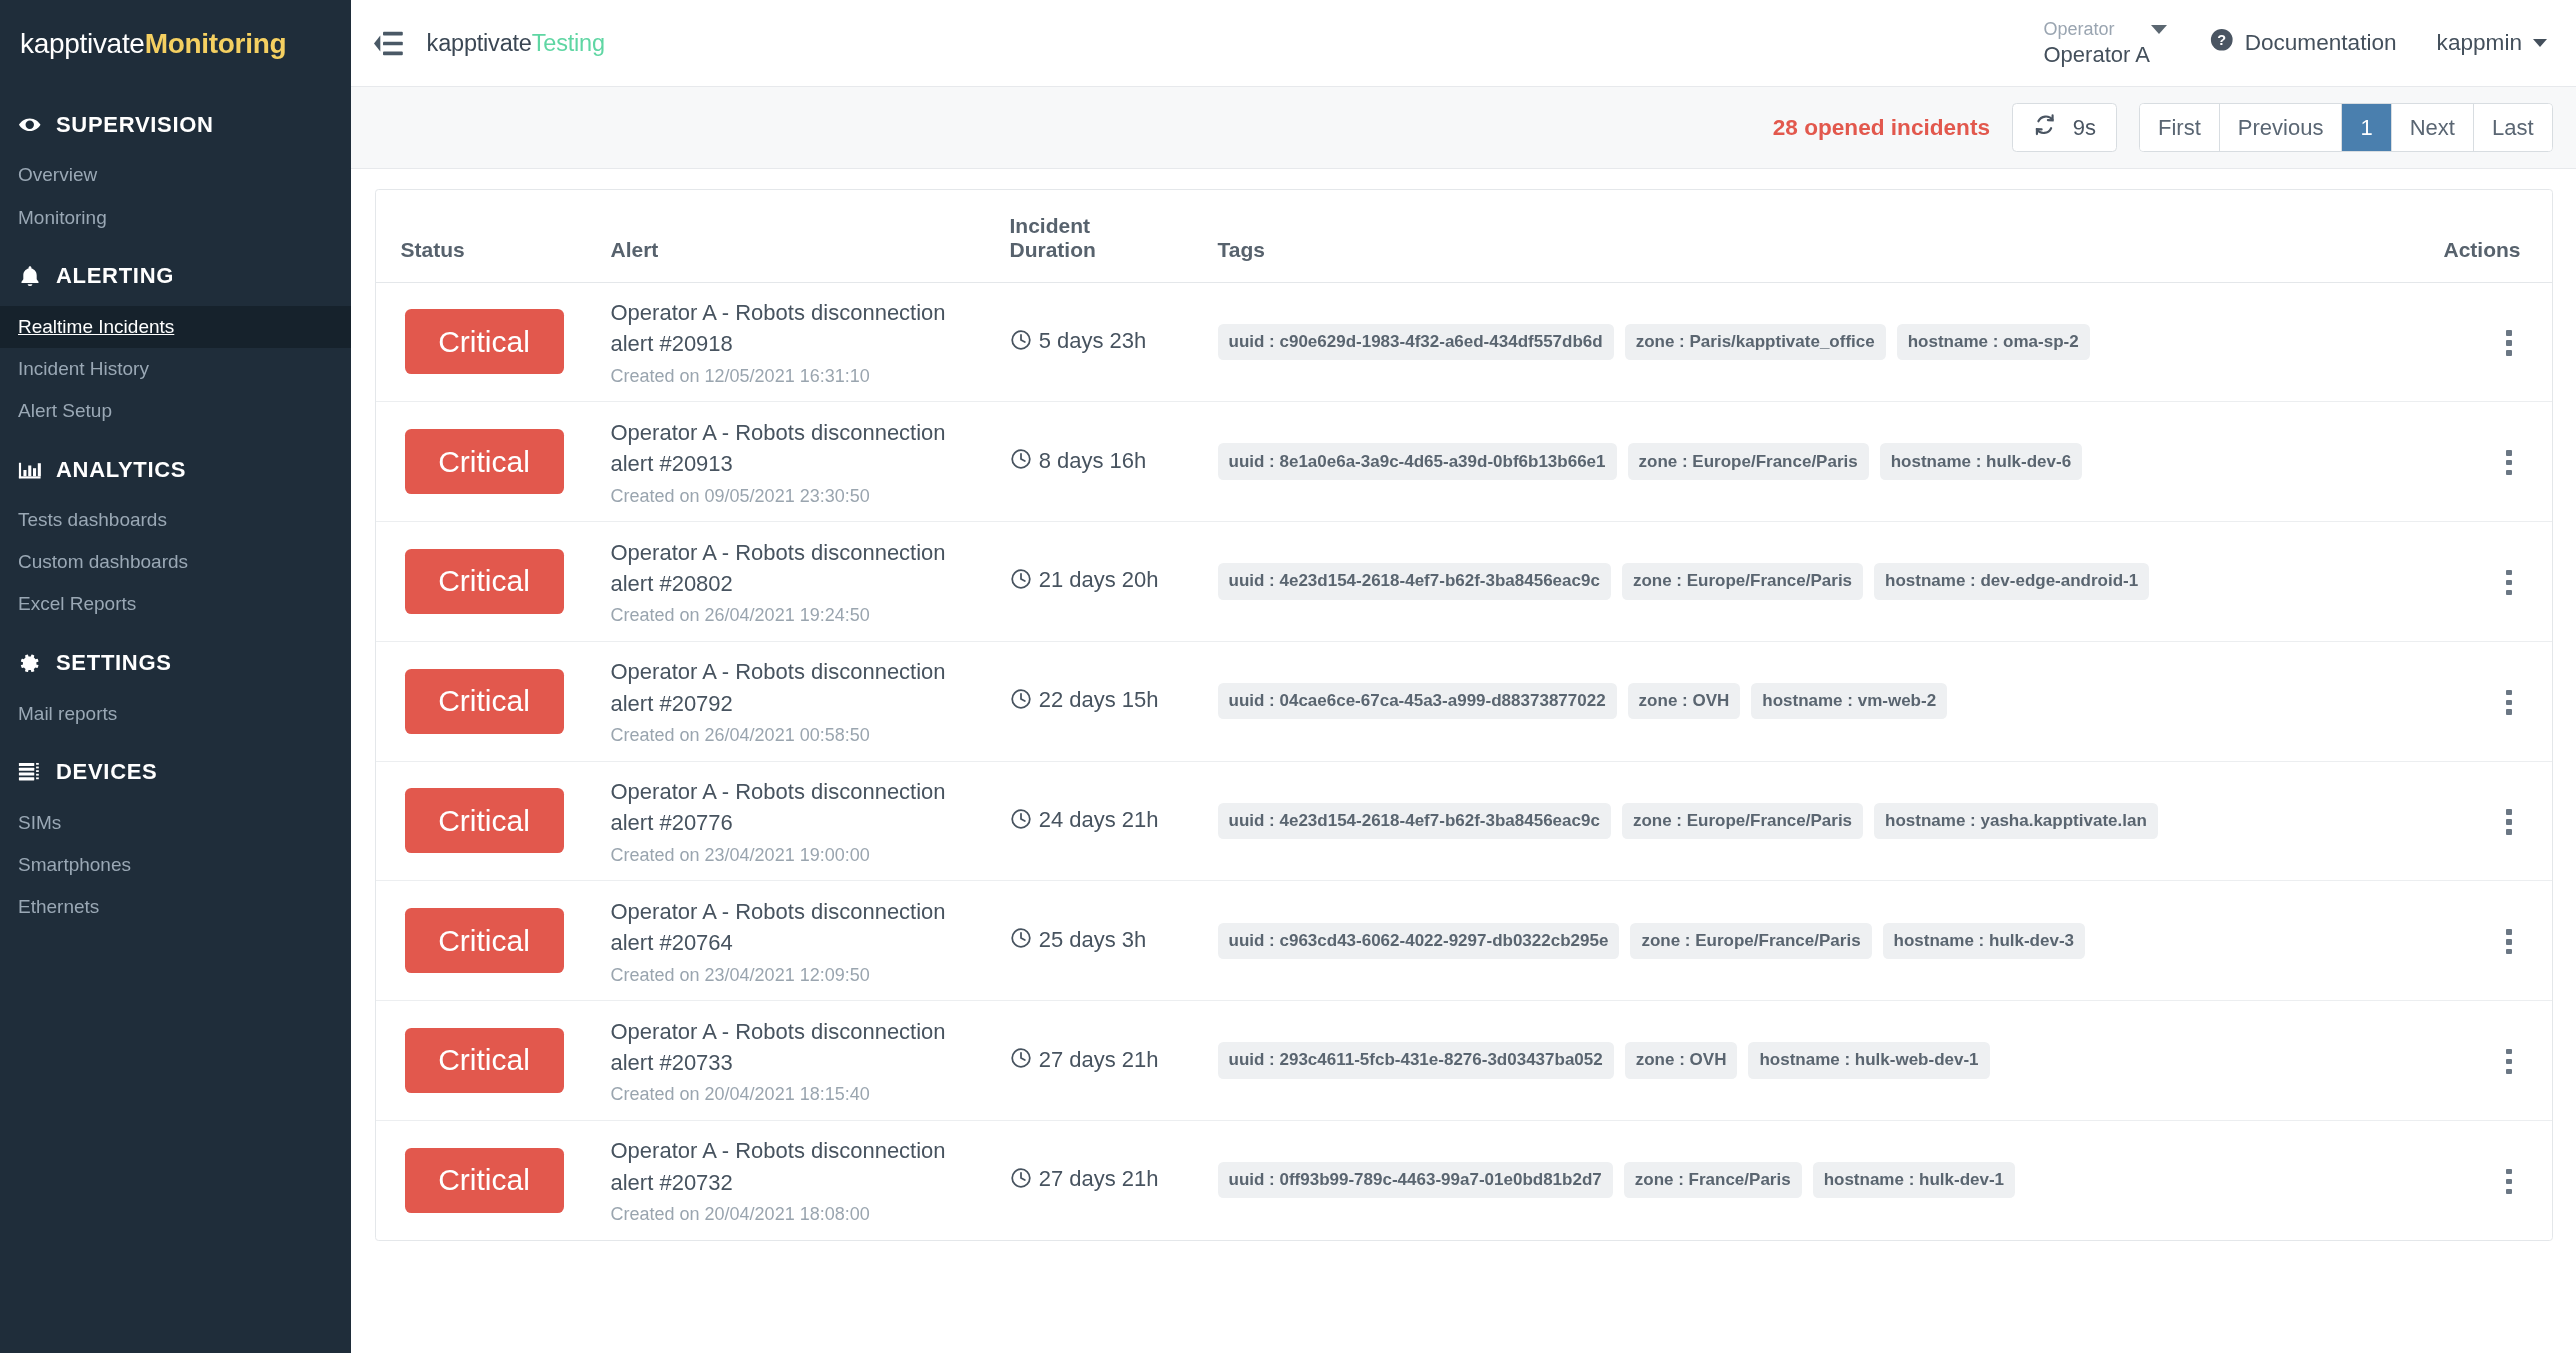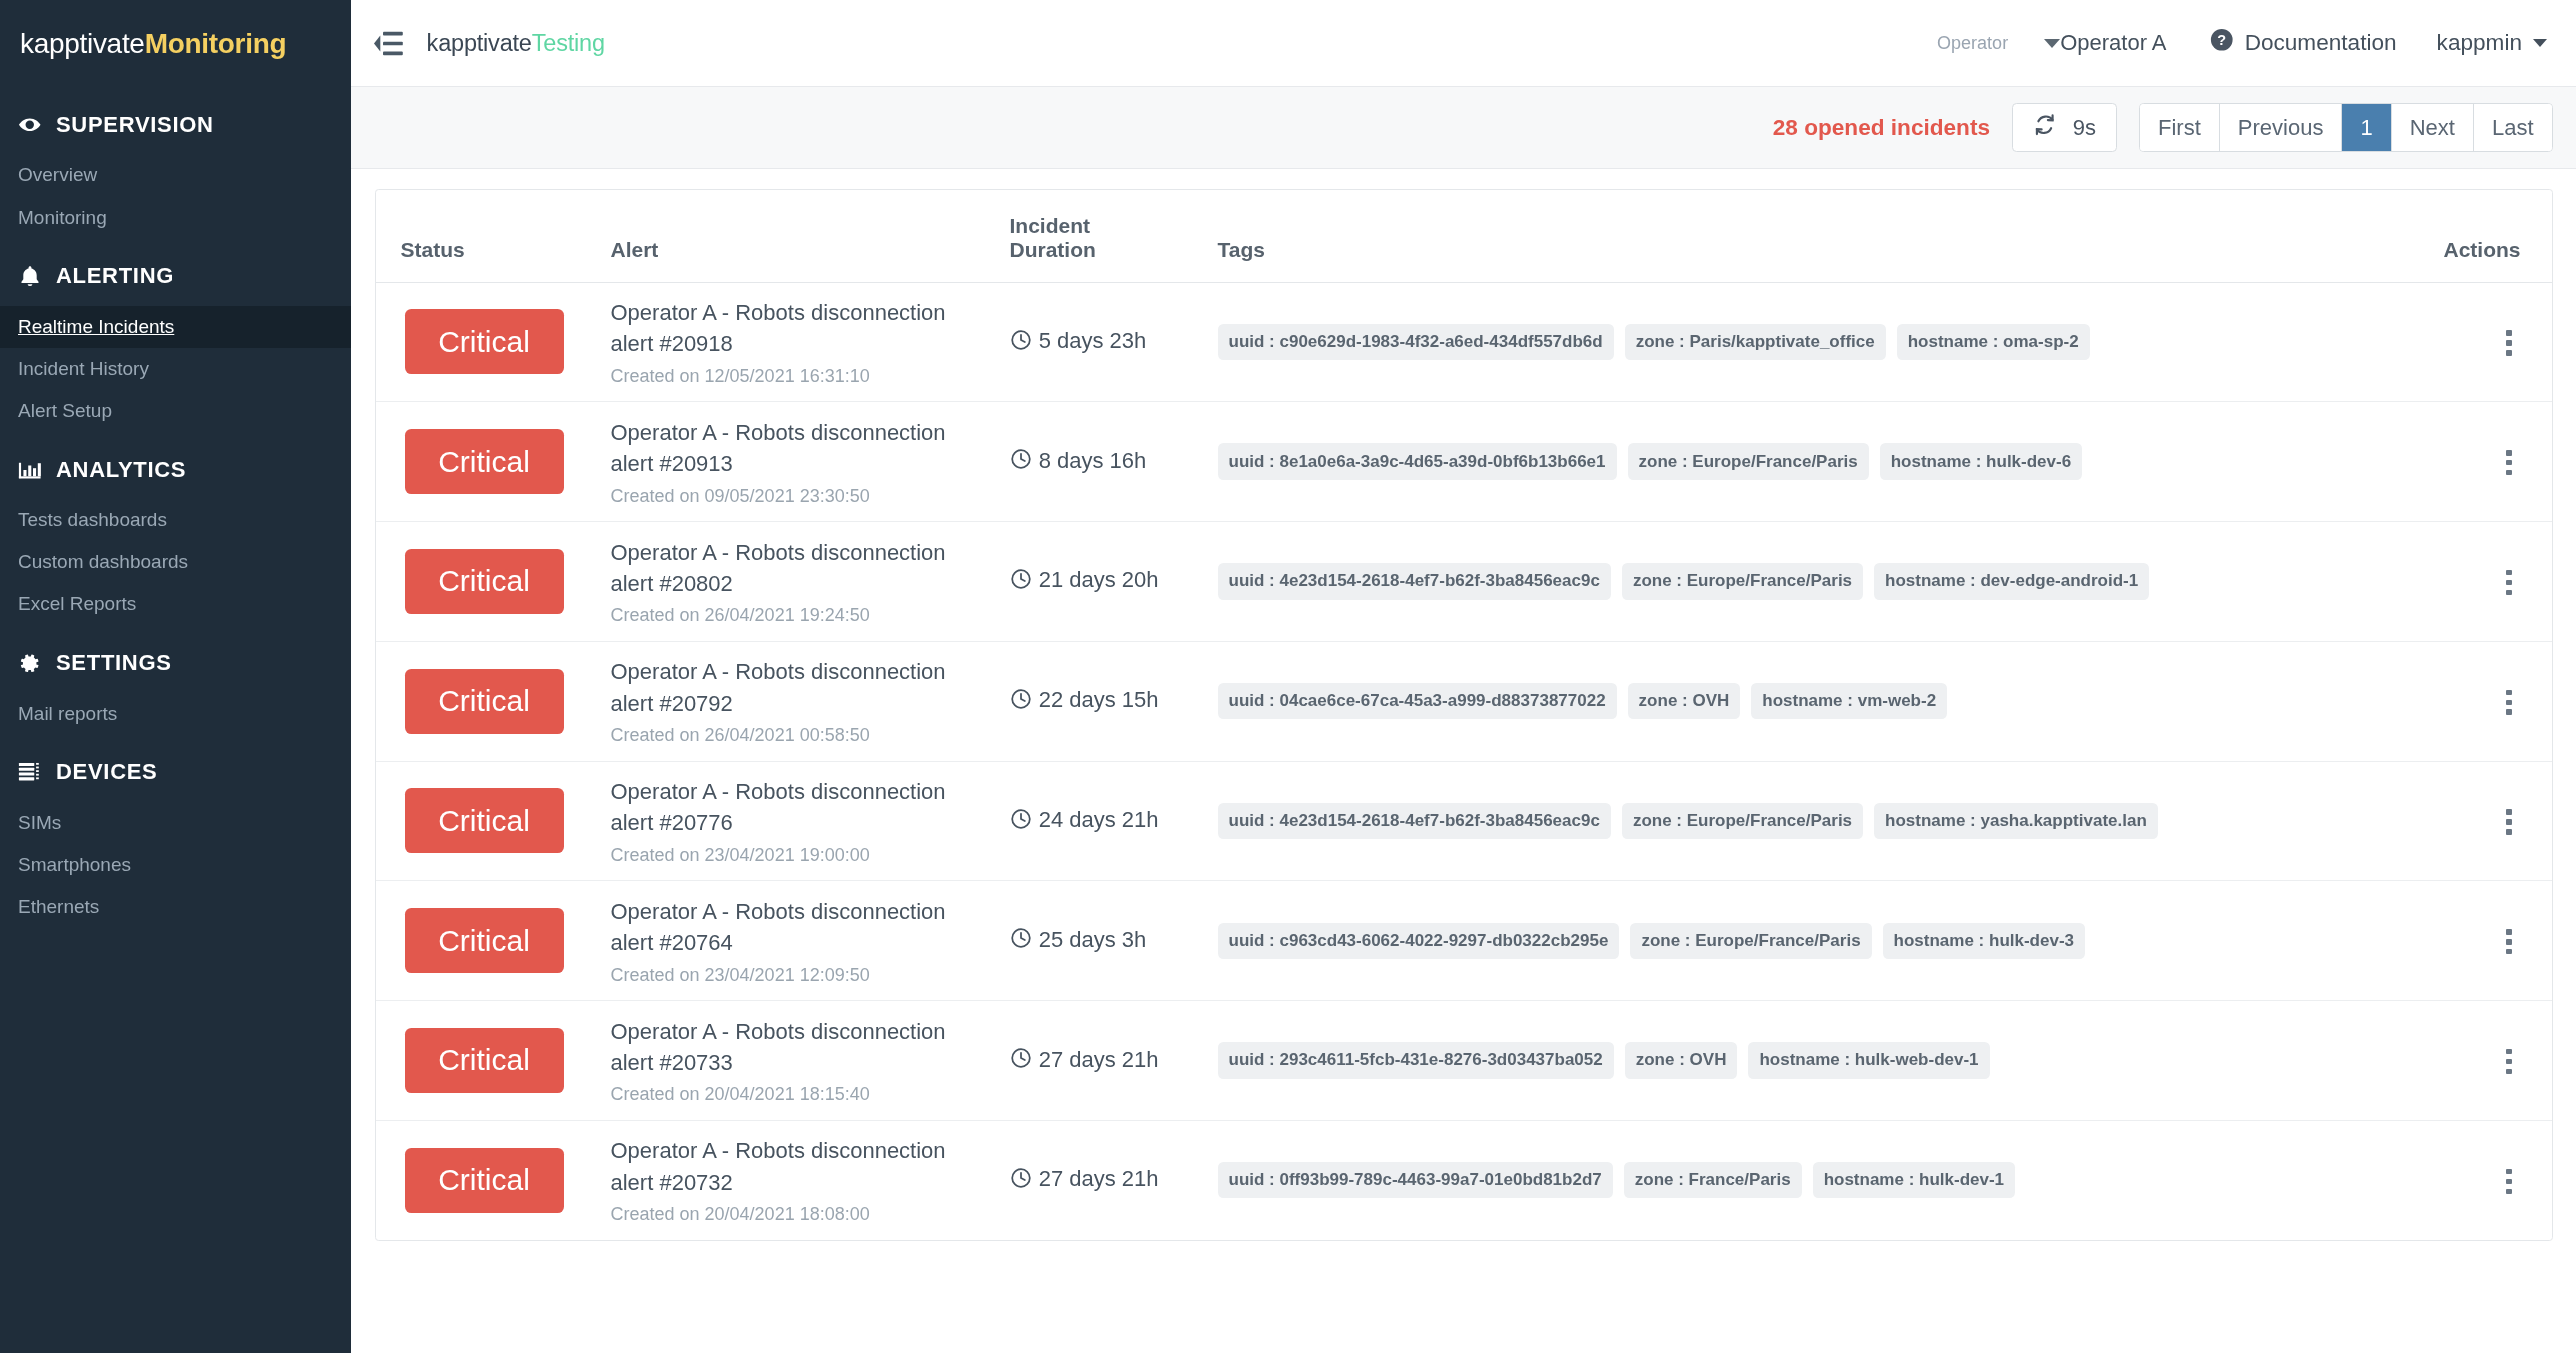--- a/index.html
+++ b/index.html
@@ -107,21 +107,21 @@
   .topbar-title .t2 { color: #5fd6a3; }
 
   .topbar-right {
     margin-left: auto;
     display: flex;
     align-items: center;
     gap: 40px;
   }
   .operator-select {
     display: flex;
-    flex-direction: row;
+    flex-direction: column;
     line-height: 1.25;
     cursor: pointer;
     position: relative;
     padding-right: 3.6px;
   }
   .operator-select .op-top {
     font-size: 18px;
     color: #9aa5b1;
     display: flex;
     align-items: center;

